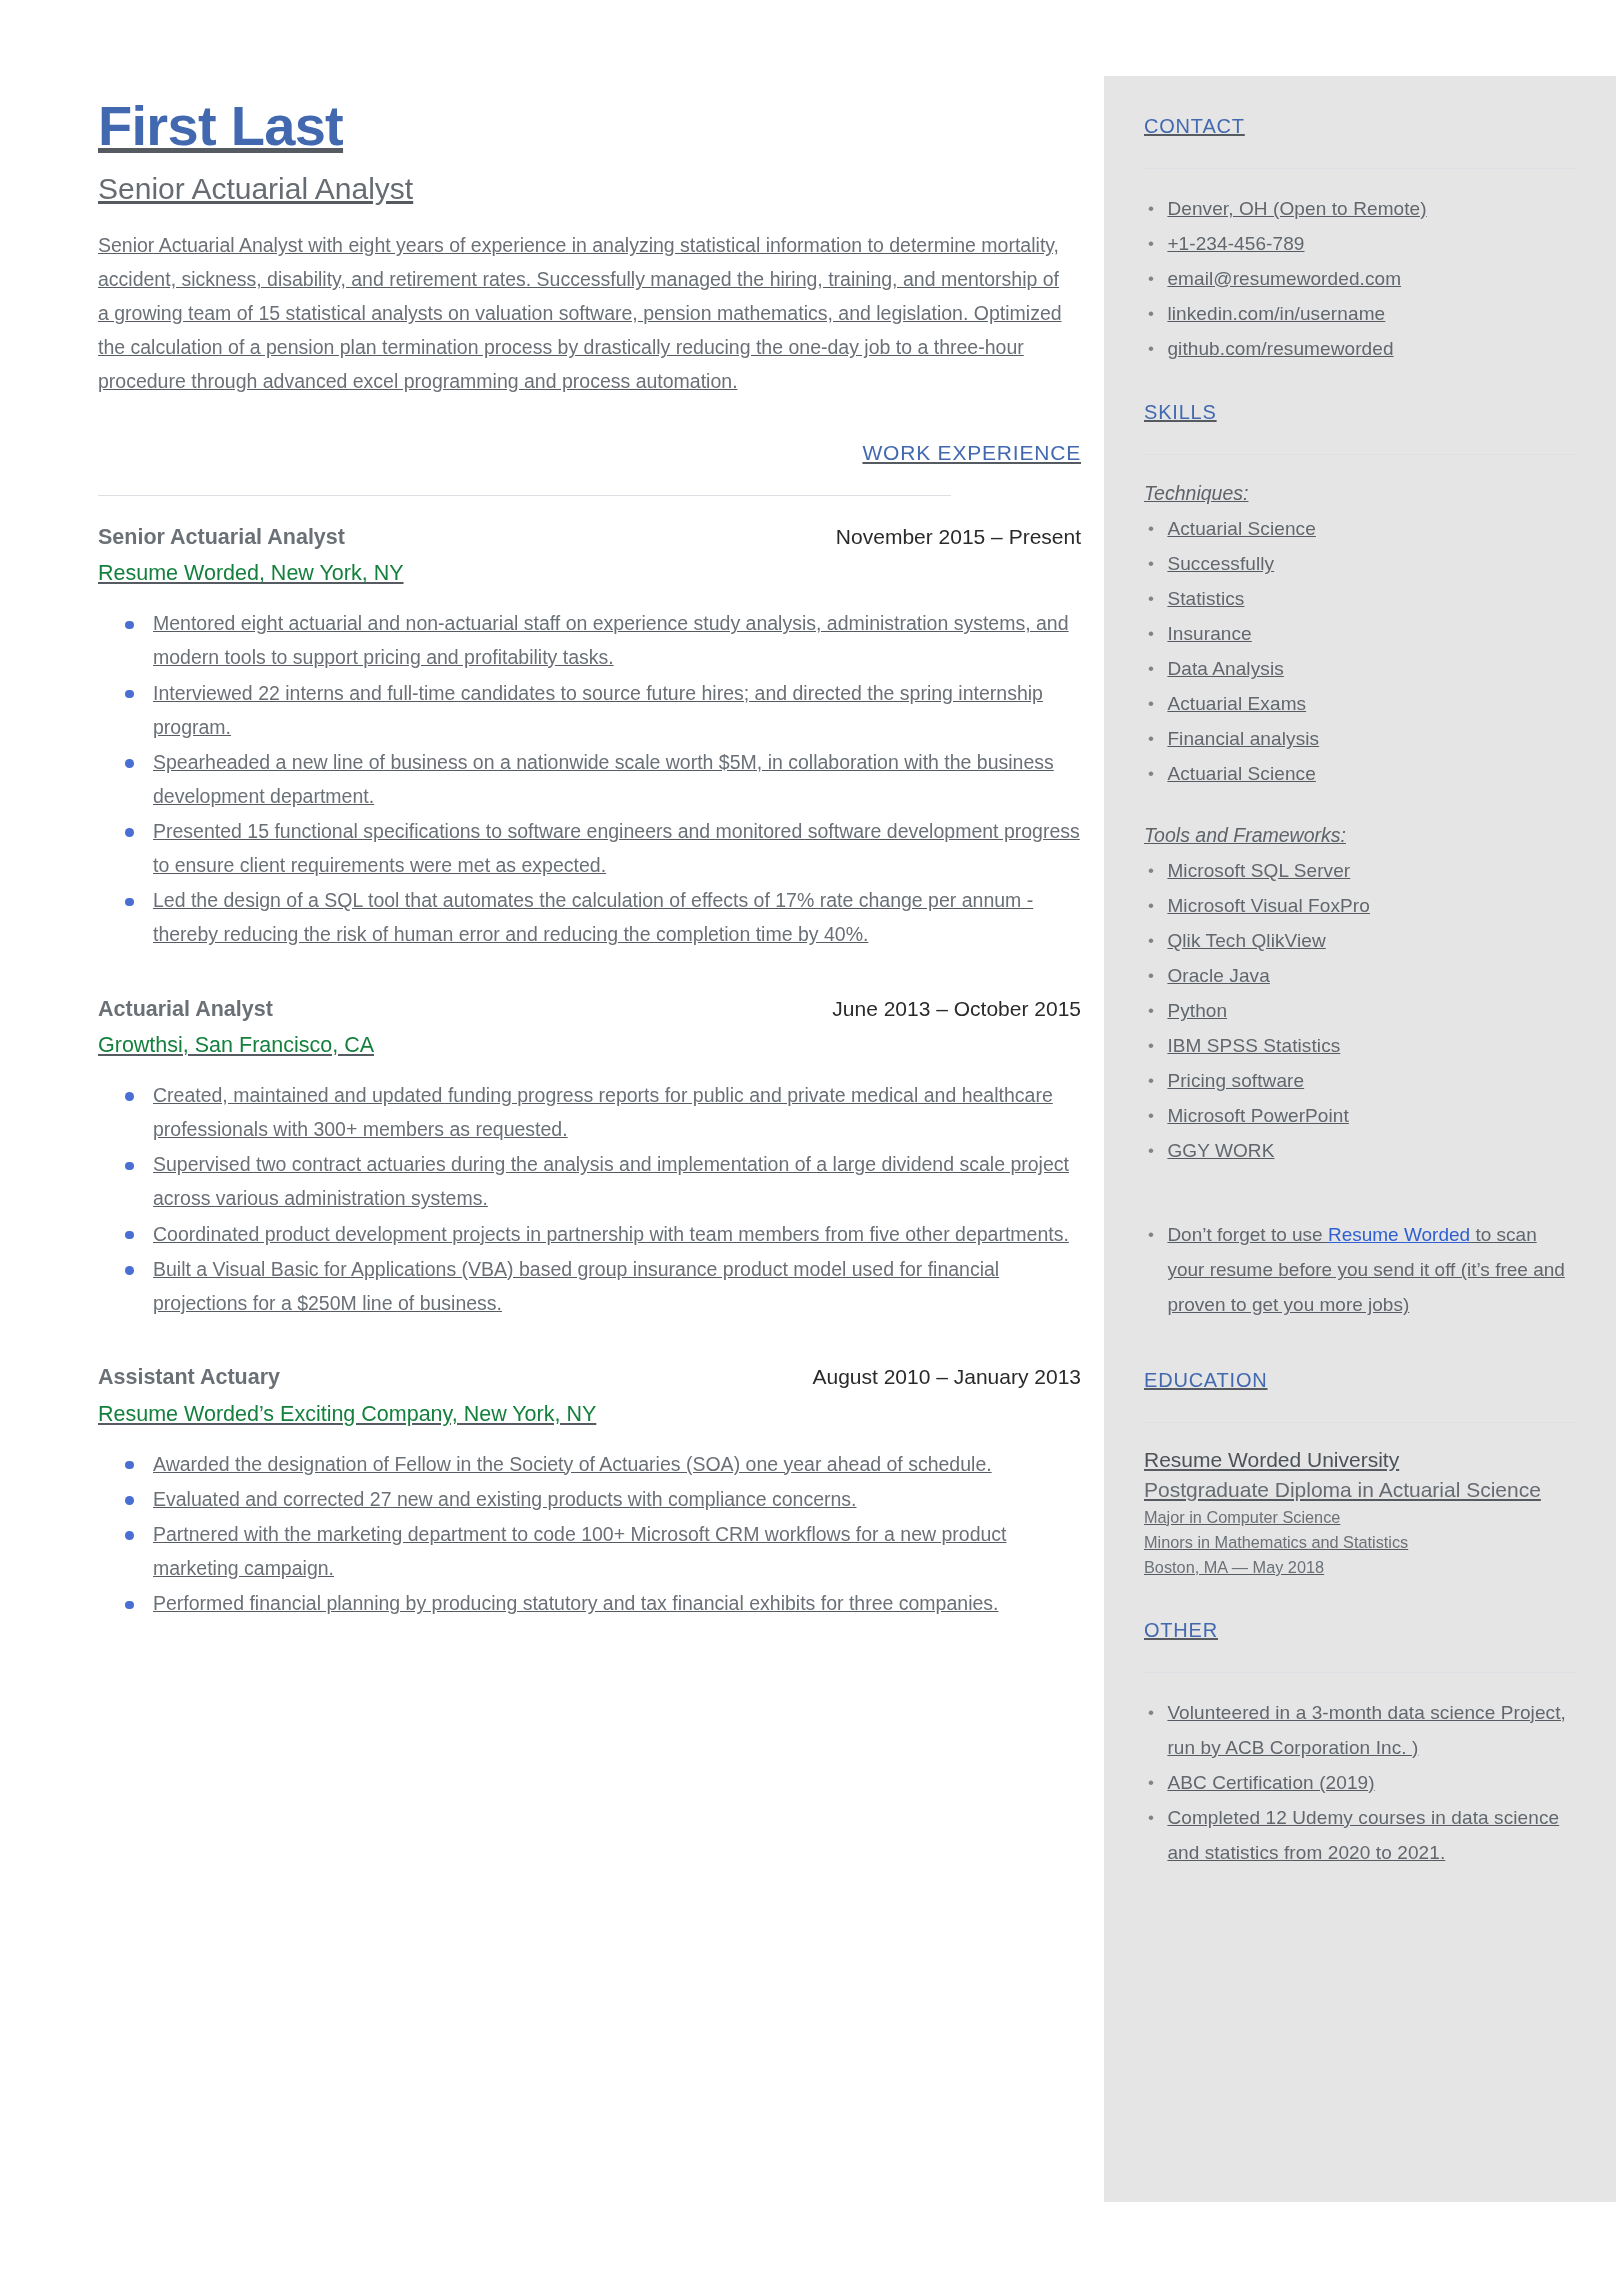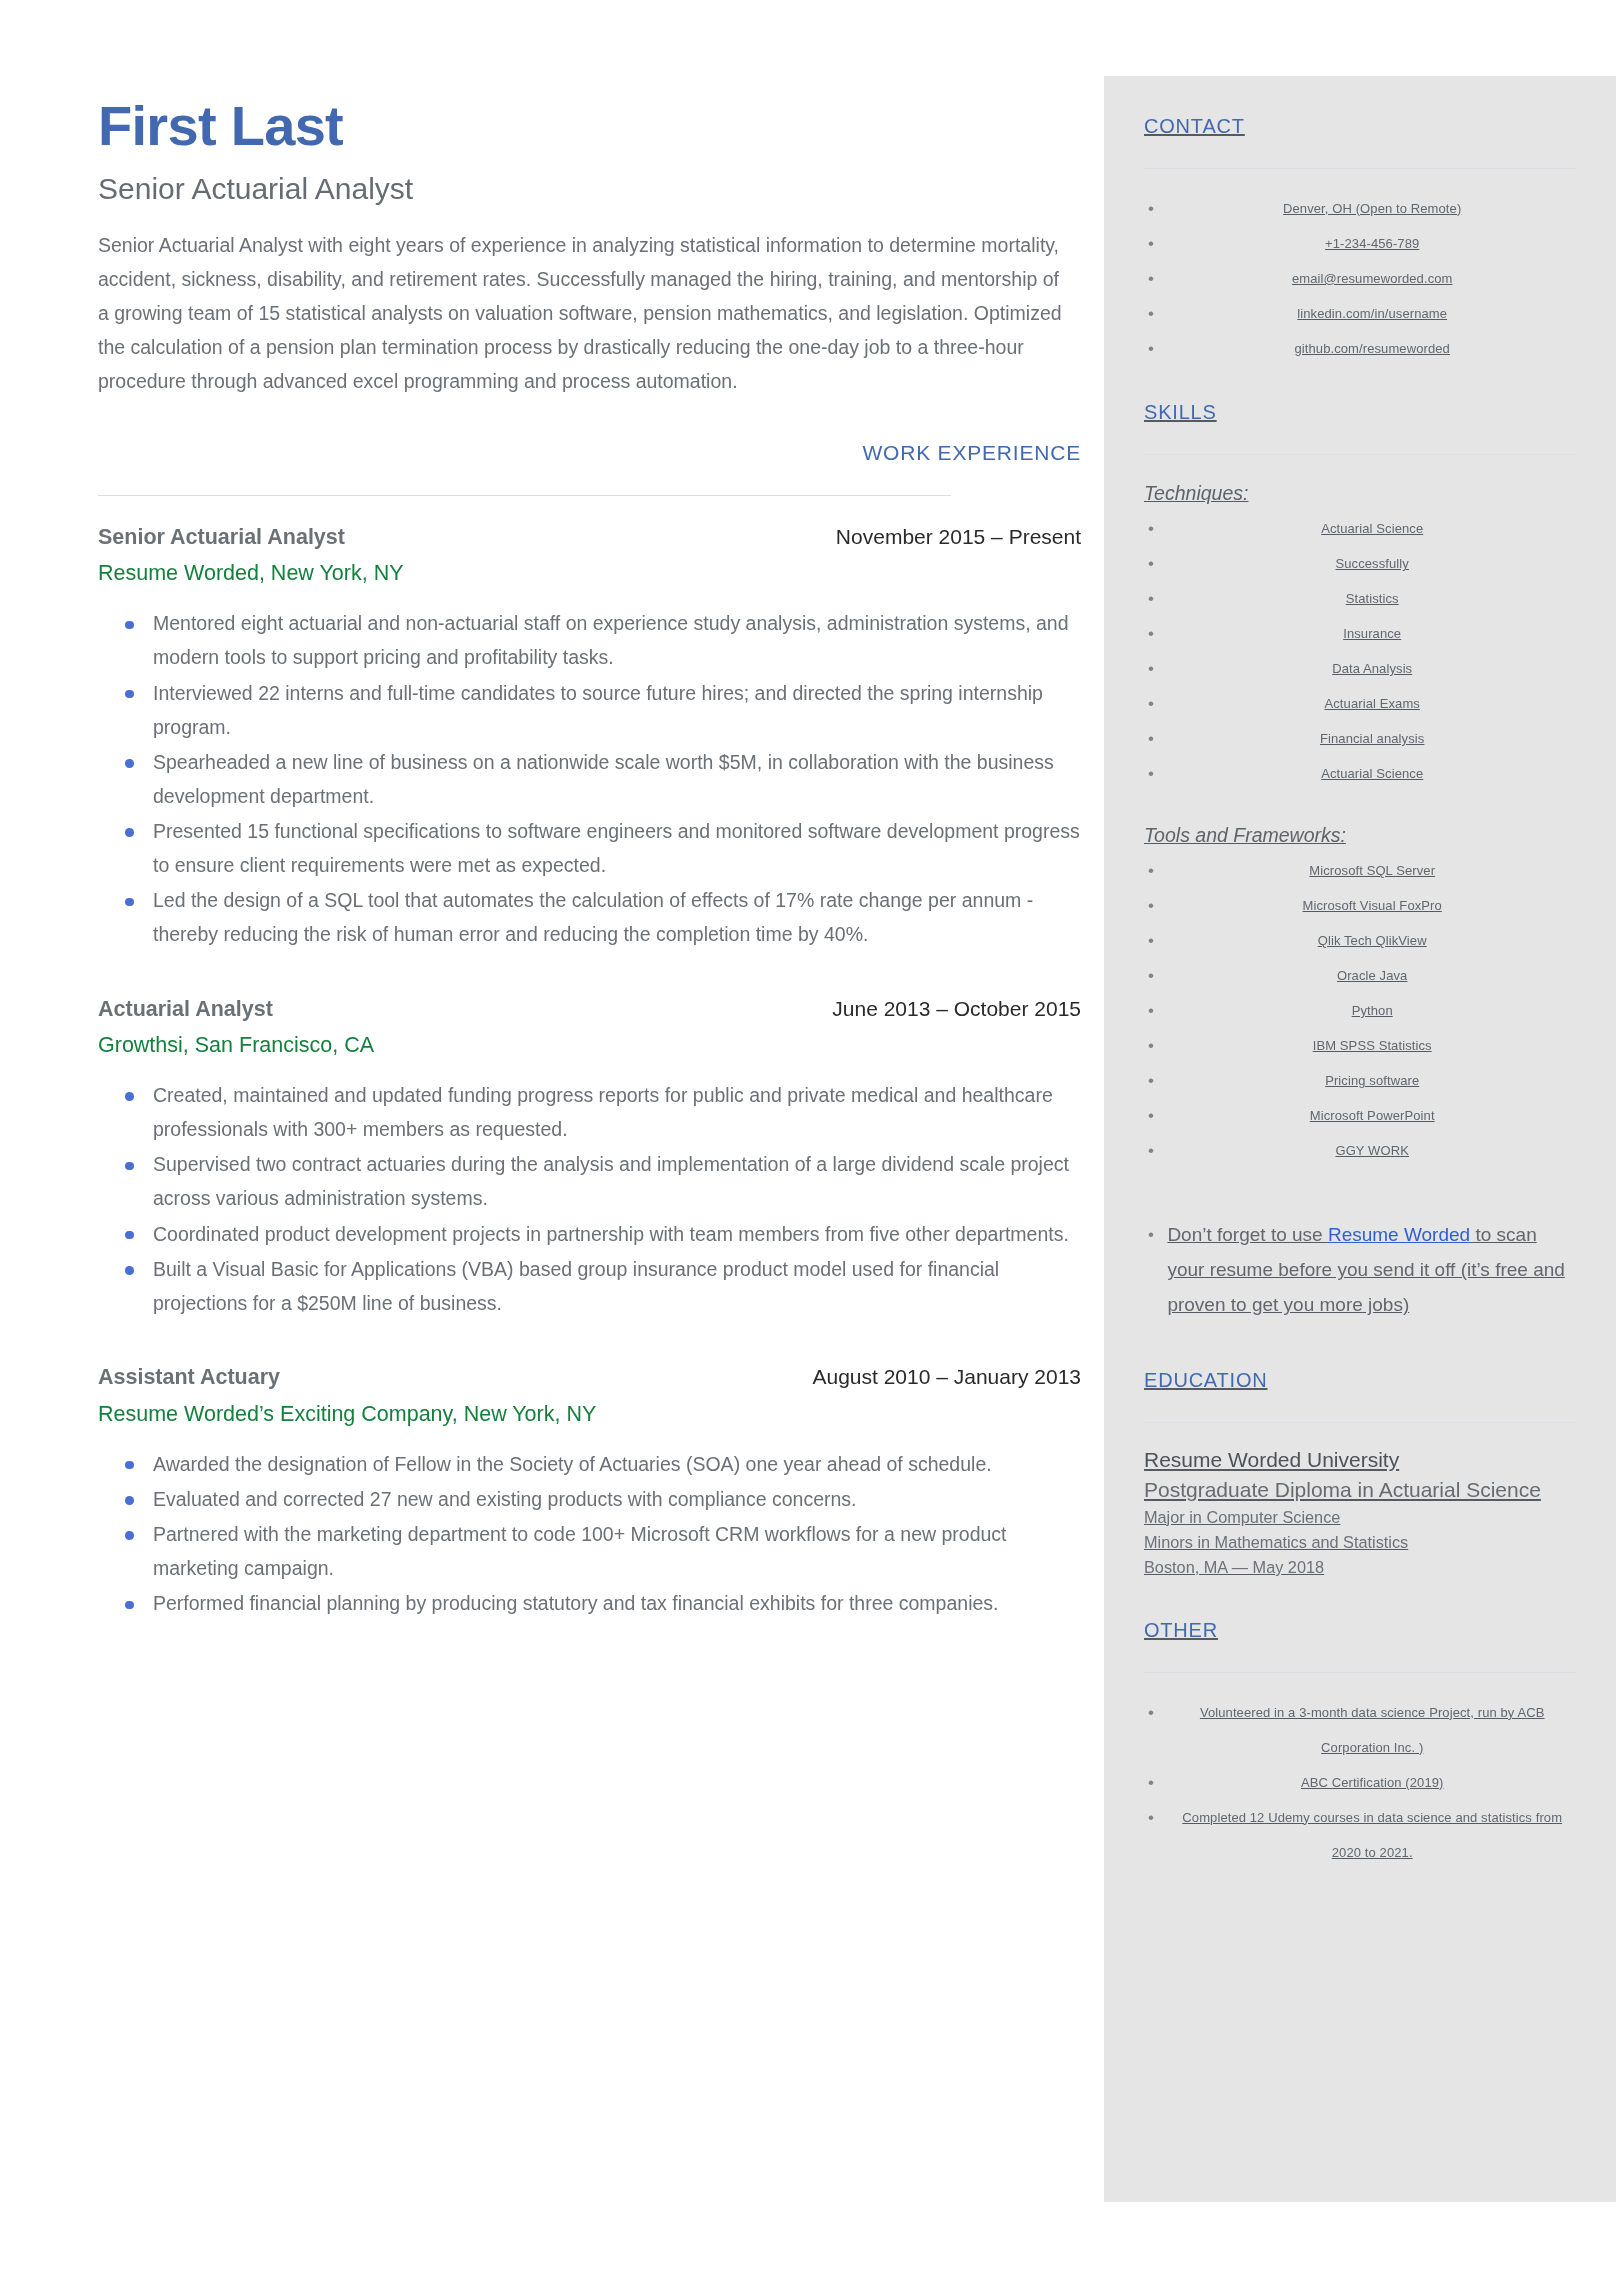--- a/index.html
+++ b/index.html
@@ -28,25 +28,24 @@
     font-weight:400;
     margin:0 0 30px 0;
   }
   .side-rule{
     height:0.7px;background:#dcdfe3;border:0;margin:0 0 22px 0;
   }
   .side-list{list-style:none;margin:0;padding:0;}
   .side-list li{
     position:relative;
     padding-left:23.4px;
-    font-size:13px;
+    font-size:19px;
     line-height:35px;
     color:#61676d;
     letter-spacing:0.1px;
-    text-align:center;
   }
   .side-list li:before{
     content:"\2022";
     position:absolute;left:3.9px;top:0;
     color:#7d848a;font-size:17px;line-height:35px;
   }
   .sub-label{
     font-style:italic;
     font-size:19.5px;
     line-height:35px;
@@ -73,21 +72,21 @@
   }
   .edu-degree{
     font-size:21px;line-height:30px;color:#656b71;margin:0;
   }
   .edu-small{
     font-size:16.3px;line-height:25px;color:#6b7177;margin:0;
   }
 
   
   .main{
-    position:absolute;left:98px;top:98px;width:983px;
+    position:absolute;left:98px;top:98px;width:983px;text-decoration:underline;
   }
   .name{
     font-size:56px;
     font-weight:bold;
     color:#4269b0;
     letter-spacing:-0.7px;
     margin:0 0 18px 0;
     line-height:1;
   }
   .role{

